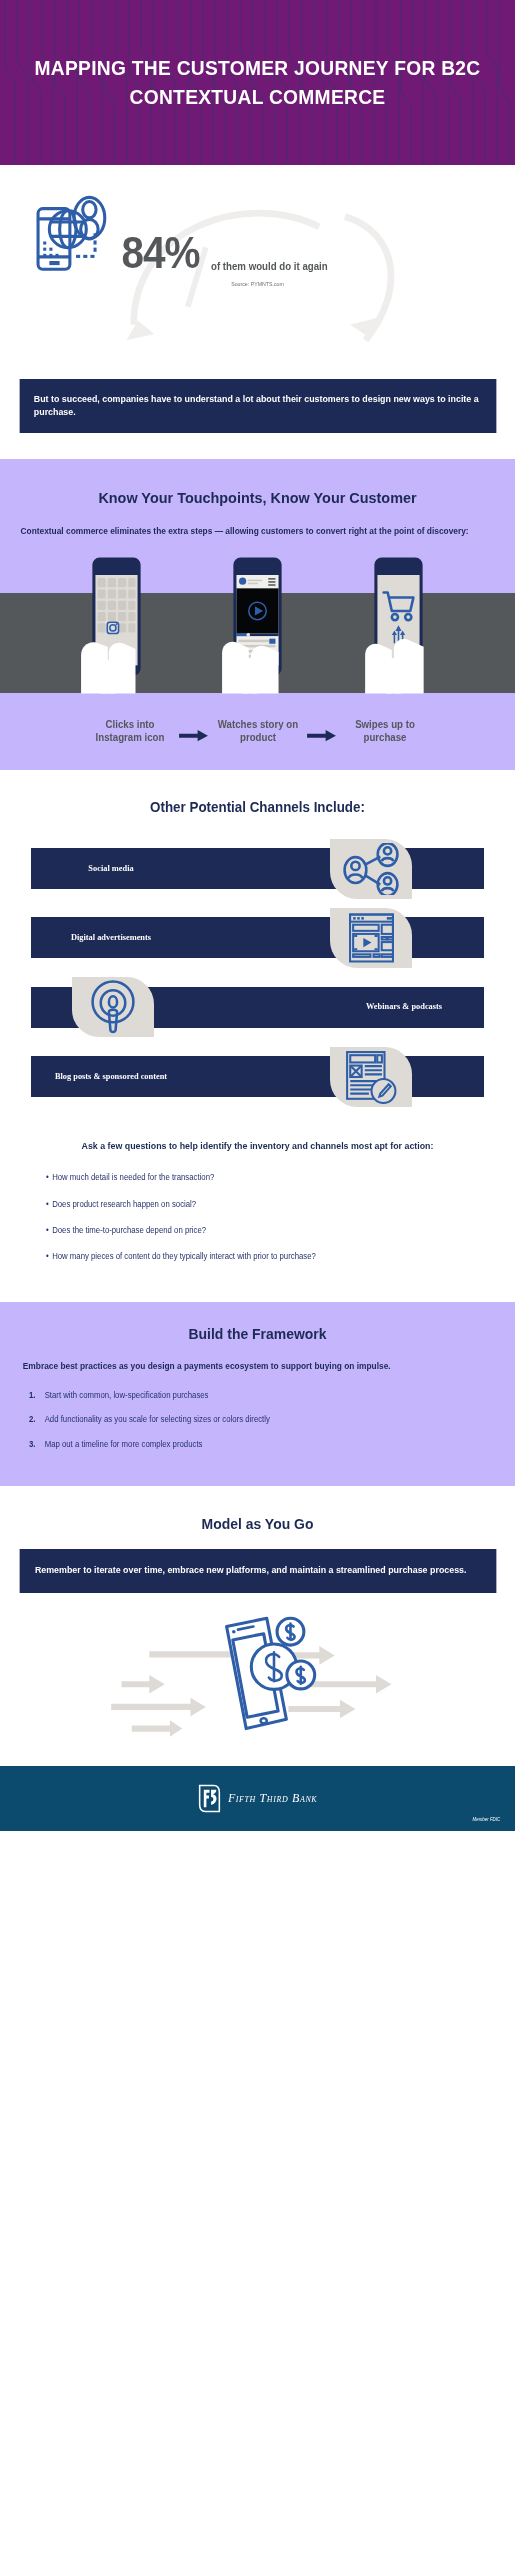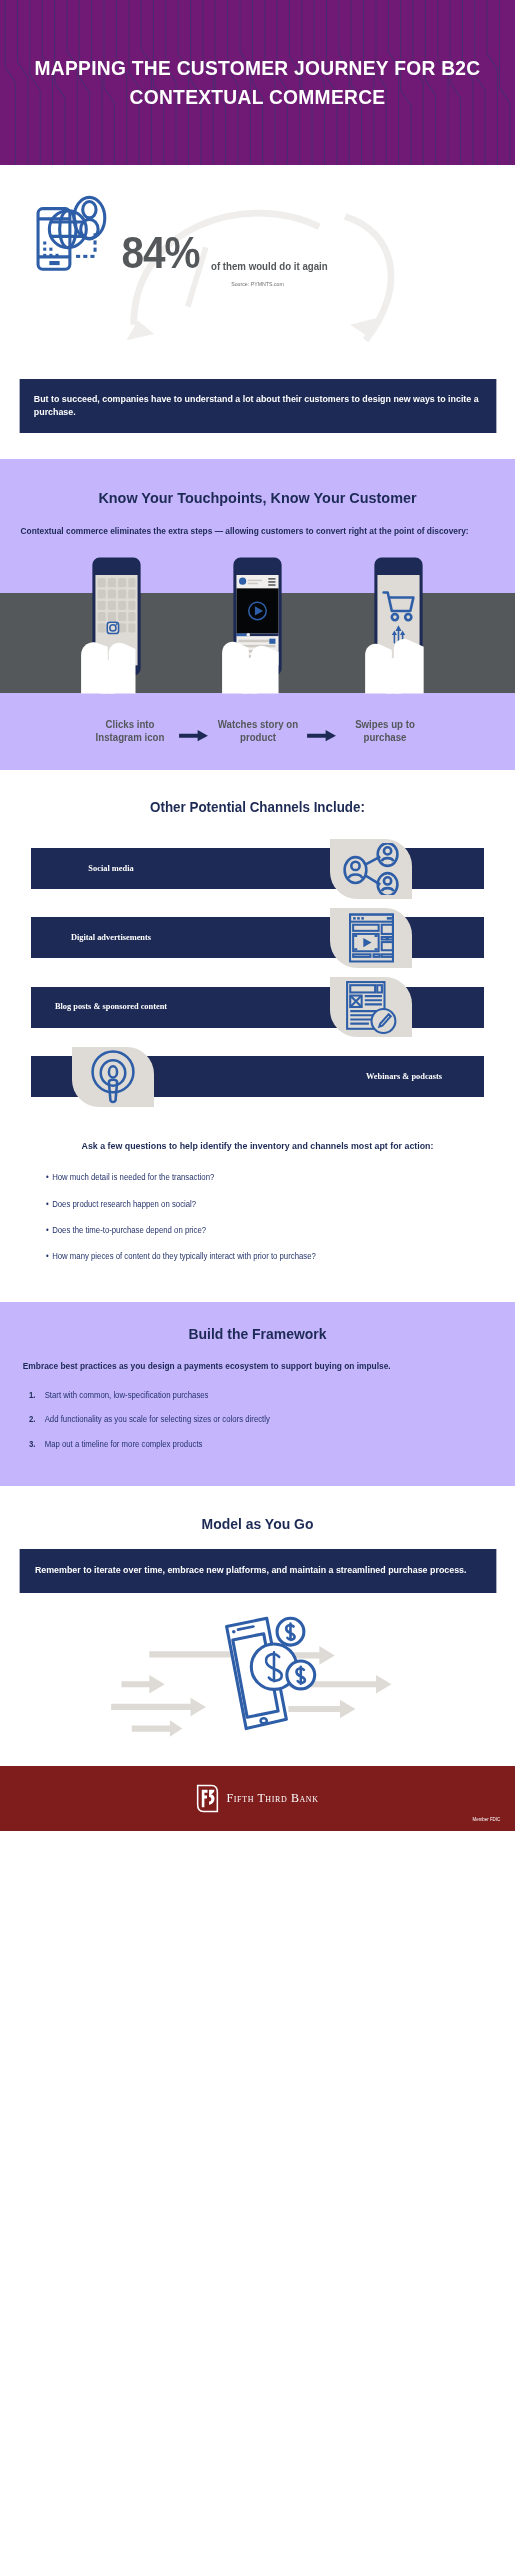--- a/index.html
+++ b/index.html
@@ -203,22 +203,22 @@
   }
   .model-box {
     margin: 16.5px 15.5px 0 15.5px; background: #1d2a55; color: #fff;
     padding: 15.5px 15.5px; font-size: 9px; font-weight: bold; line-height: 1.5;
     transform: scaleX(.985);
   }
   .model-art { display: flex; justify-content: center; padding: 15.5px 0 23px 0; }
 
   
   .footer {
-    background: #7f1d1d; height: 65px; position: relative;
-    display: flex; align-items: center; justify-content: center;
+    background: #0c4a6e; height: 65px; position: relative;
+    display: flex; align-items: center; justify-content: center; font-style: italic;
   }
   .logo-wrap { display: flex; align-items: center; gap: 7.2px; }
   .logo-name {
     color: #fff; font-family: "Liberation Serif", serif;
     font-size: 12px; letter-spacing: 0.6px; font-variant: small-caps;
     font-weight: normal;
   }
   .fdic {
     position: absolute; right: 13.4px; bottom: 8.2px;
     color: #fff; font-size: 4.9px; transform: scaleX(.9);
@@ -500,51 +500,51 @@
               <rect x="14" y="70" width="6" height="4"></rect>
             <rect x="54" y="44" width="6" height="4"></rect>
               <rect x="54" y="70" width="6" height="4"></rect>
           </g>
         </svg>
       </div>
     </div>
 
     <div class="ch-row">
       <div class="ch-bar"></div>
+      <div class="ch-iconbox onleft">
+        <svg width="50" height="54" viewBox="0 0 98 104">
+          <g fill="none" stroke="#2e5ea7" stroke-width="5">
+            <ellipse cx="49" cy="42" rx="40" ry="40"></ellipse>
+            <ellipse cx="49" cy="44" rx="24" ry="25"></ellipse>
+            <ellipse cx="49" cy="42" rx="8" ry="11"></ellipse>
+            <path d="M41 62 C41 56 57 56 57 62 L54 98 C52 102 46 102 44 98 Z"></path>
+          </g>
+        </svg>
+      </div>
+      <div class="ch-label right">Webinars &amp; podcasts</div>
+    </div>
+
+    <div class="ch-row">
+      <div class="ch-bar"></div>
       <div class="ch-label left">Blog posts &amp; sponsored content</div>
       <div class="ch-iconbox onright">
         <svg width="54" height="54" viewBox="0 0 104 104">
           <g fill="none" stroke="#2e5ea7" stroke-width="4">
             <rect x="6" y="4" width="72" height="90"></rect>
             <rect x="12" y="10" width="48" height="14"></rect>
             <rect x="64" y="10" width="9" height="14"></rect>
             <rect x="12" y="30" width="22" height="22"></rect>
             <path d="M12 30 L34 52 M34 30 L12 52"></path>
             <path d="M40 31 L73 31 M40 39 L73 39 M40 47 L73 47"></path>
             <path d="M12 60 L73 60 M12 68 L73 68 M12 76 L56 76 M12 84 L48 84"></path>
             <ellipse cx="76" cy="79" rx="23" ry="23" fill="#dedbd6"></ellipse>
             <path d="M86 66 L90 70 L74 88 L68 90 L70 84 Z"></path>
           </g>
         </svg>
       </div>
-    </div>
-
-    <div class="ch-row">
-      <div class="ch-bar"></div>
-      <div class="ch-iconbox onleft">
-        <svg width="50" height="54" viewBox="0 0 98 104">
-          <g fill="none" stroke="#2e5ea7" stroke-width="5">
-            <ellipse cx="49" cy="42" rx="40" ry="40"></ellipse>
-            <ellipse cx="49" cy="44" rx="24" ry="25"></ellipse>
-            <ellipse cx="49" cy="42" rx="8" ry="11"></ellipse>
-            <path d="M41 62 C41 56 57 56 57 62 L54 98 C52 102 46 102 44 98 Z"></path>
-          </g>
-        </svg>
-      </div>
-      <div class="ch-label right">Webinars &amp; podcasts</div>
     </div>
 
   </div>
 
   <div class="q-head">Ask a few questions to help identify the inventory and channels most apt for action:</div>
   <div class="q-list">
     <div class="q-item">
       <span class="q-bullet">•</span>
       <span>How much detail is needed for the transaction?</span>
     </div>

